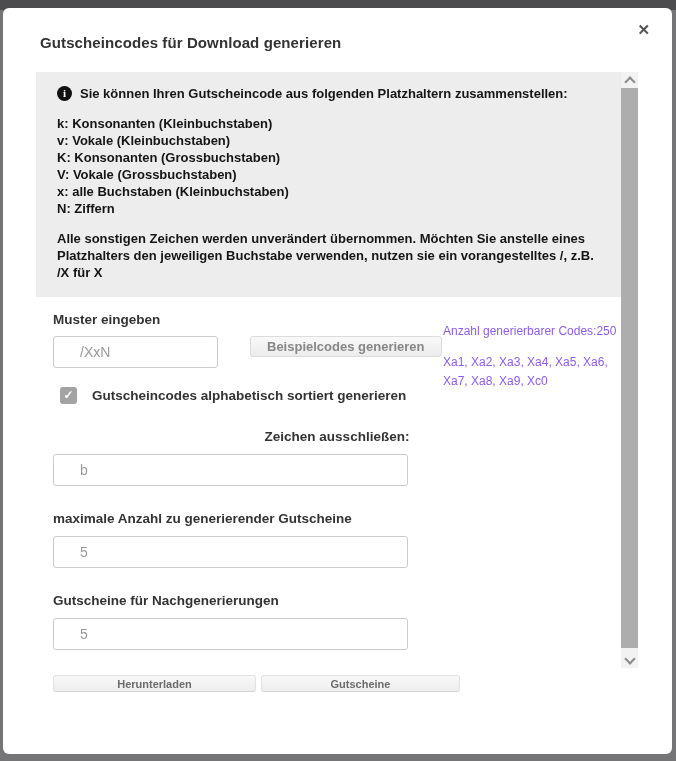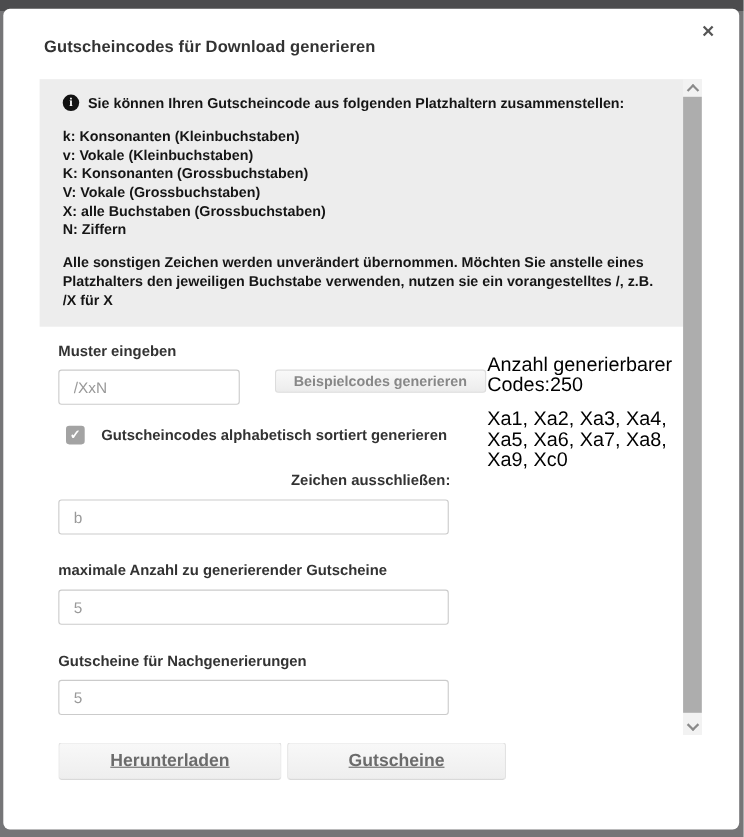--- a/index.html
+++ b/index.html
@@ -45,65 +45,64 @@
   .info-note { margin-top: 13px; max-width: 560px; }
   
   .form-area { position: relative; margin-left: 17px; }
   .field-label { font-size: 13.5px; font-weight: bold; color: #333333; }
   .lbl-pattern { margin-top: 15px; }
   .pattern-row { margin-top: 9px; display: flex; align-items: flex-start; }
   input.text-input {
     height: 32px;
     border: 1px solid #cbcbcb; border-radius: 3px;
     background: #ffffff;
-    padding: 0 13px;
+    padding: 0 26px;
     font-family: "Liberation Sans", sans-serif;
     font-size: 14px; color: #999999;
     outline: none;
   }
   .pattern-input { width: 165px; }
   .sample-btn {
     margin-left: 32px;
     height: 21px; padding: 0 16px;
     background: linear-gradient(180deg, #f9f9f9, #ececec);
     border: 1px solid #dcdcdc; border-radius: 3px;
     font-family: "Liberation Sans", sans-serif;
     font-size: 13px; font-weight: bold; color: #878787;
     cursor: pointer;
   }
   .preview-col {
     position: absolute; left: 390px; top: 10px; width: 180px;
-    font-size: 18px; color: #000000; line-height: 18px;
+    font-size: 12px; color: #8b5cf6; line-height: 18px;
   }
   .preview-codes { margin-top: 13px; line-height: 19px; }
   .checkbox-row { margin-top: 19px; display: flex; align-items: center; }
   .checkbox {
     width: 17px; height: 17px; margin-left: 7px;
     background: #a3a3a3; border-radius: 3px;
     color: #ffffff; font-size: 12px; font-weight: bold;
     text-align: center; line-height: 17px;
     cursor: pointer;
   }
   .checkbox.checked::after { content: "\2713"; }
   .checkbox-label { margin-left: 15px; font-size: 13.5px; font-weight: bold; color: #333333; }
   .lbl-exclude { margin-top: 25px; text-align: center; }
   .wide-input { margin-top: 10px; width: 355px; }
   .lbl-max { margin-top: 25px; }
   .lbl-start { margin-top: 25px; }
   
   .footer-row { margin-top: 25px; display: flex; }
   .footer-btn {
-    height: 34px;
+    height: 17px;
     background: linear-gradient(180deg, #f8f8f8, #eeeeee);
     border: 1px solid #e2e2e2; border-bottom-color: #d5d5d5;
     border-radius: 3px;
     font-family: "Liberation Sans", sans-serif;
-    font-size: 16px; font-weight: bold; color: #6b6b6b;
+    font-size: 11px; font-weight: bold; color: #6b6b6b;
     cursor: pointer;
-    text-decoration: underline;
   }
   .btn-download { width: 203px; }
   .btn-cancel { width: 199px; margin-left: 5px; }
   
   .scrollbar {
     position: absolute; top: 64px; left: 618px;
     width: 17px; height: 596px;
     background: #f2f2f2;
   }
   .scroll-btn {
@@ -140,21 +139,21 @@
     <div class="info-box">
       <div class="info-intro">
         <span class="info-icon">i</span>
         <span>Sie können Ihren Gutscheincode aus folgenden Platzhaltern zusammenstellen:</span>
       </div>
       <div>
         <div>k: Konsonanten (Kleinbuchstaben)</div>
         <div>v: Vokale (Kleinbuchstaben)</div>
         <div>K: Konsonanten (Grossbuchstaben)</div>
         <div>V: Vokale (Grossbuchstaben)</div>
-        <div>X: alle Buchstaben (Grossbuchstaben)</div>
+        <div>x: alle Buchstaben (Kleinbuchstaben)</div>
         <div>N: Ziffern</div>
       </div>
       <div class="info-note">Alle sonstigen Zeichen werden unverändert übernommen. Möchten Sie anstelle eines Platzhalters den jeweiligen Buchstabe verwenden, nutzen sie ein vorangestelltes /, z.B. /X für X</div>
     </div>
 
     <div class="form-area">
 
       <div class="field-label lbl-pattern">Muster eingeben</div>
       <div class="pattern-row">
         <input class="text-input pattern-input" type="text" value="/XxN" style="">

